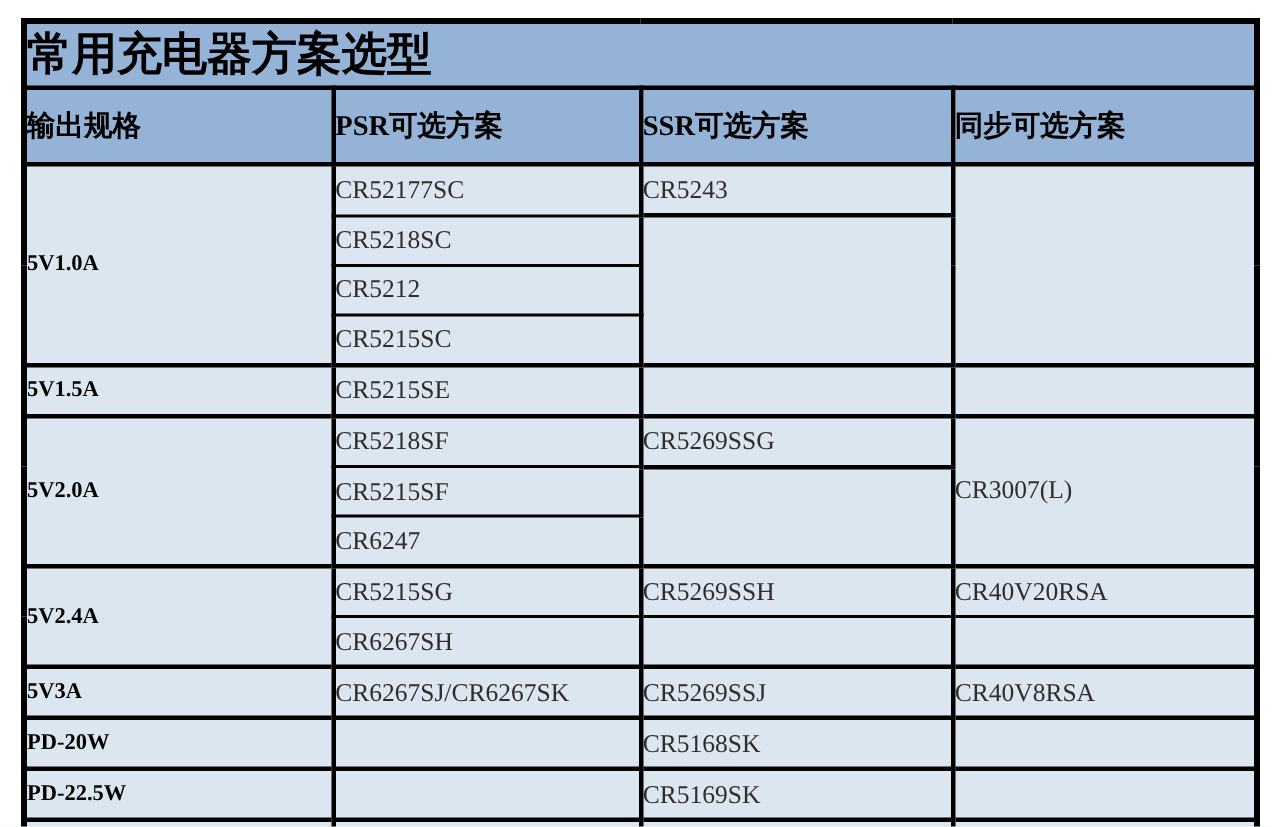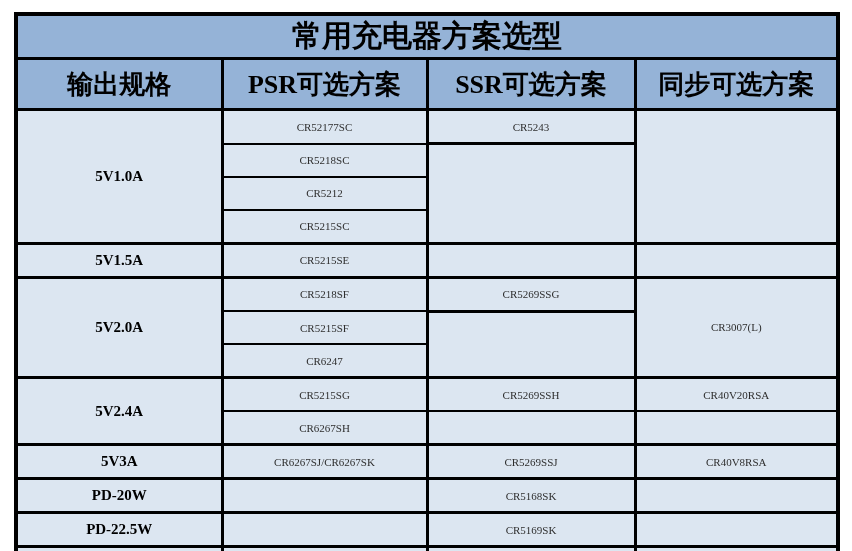--- a/index.html
+++ b/index.html
@@ -18,46 +18,46 @@
     border-collapse: collapse;
     table-layout: fixed;
     width: 822px;
     border: 4px solid #000000;
     background: #DCE6F1;
   }
   .sel-table th, .sel-table td {
     border: 2px solid #000000;
     border-left-width: 3px;
     border-right-width: 3px;
-    text-align: center;
+    text-align: left;
     vertical-align: middle;
     padding: 0;
     overflow: hidden;
     white-space: nowrap;
   }
   .title-row th {
     background: #95B3D7;
     height: 40px;
     font-size: 30px;
     font-weight: bold;
     color: #000000;
     border-bottom-width: 3px;
   }
   .head-row th {
     background: #95B3D7;
     height: 48px;
-    font-size: 26px;
+    font-size: 19px;
     font-weight: bold;
     color: #000000;
     border-bottom-width: 3px;
     margin-top: 28px;
   }
   .sel-table td {
     height: 31px;
-    font-size: 11px;
+    font-size: 17px;
     color: #2e2e2e;
   }
   .sel-table td.label {
     font-weight: bold;
     font-size: 15px;
     color: #000000;
   }
   .bt3 { border-top-width: 3px !important; }
 </style>
 </head>

